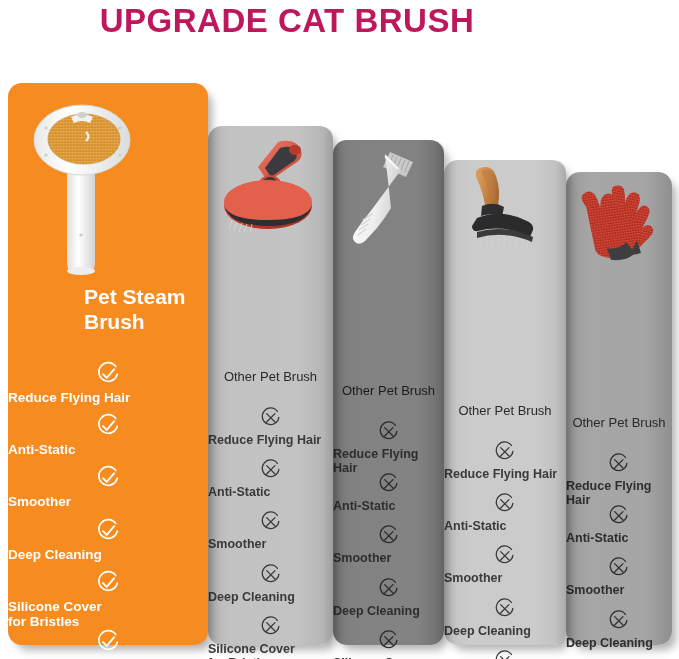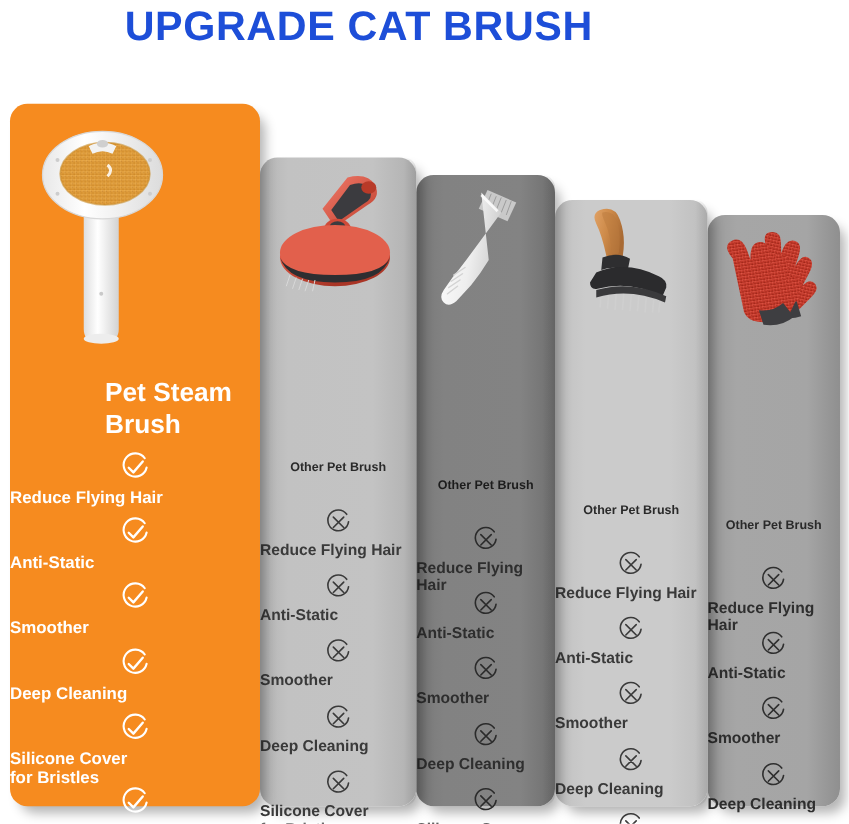--- a/index.html
+++ b/index.html
@@ -19,21 +19,21 @@
   
   .page-title {
     position: absolute;
     left: 0;
     top: 2px;
     width: 574px;
     text-align: center;
     font-size: 33px;
     font-weight: bold;
     letter-spacing: 0.5px;
-    color: #1d4ed8;
+    color: #be185d;
     font-family: "Liberation Sans", sans-serif;
     white-space: nowrap;
   }
 
   
   .card {
     position: absolute;
     border-radius: 14px;
     box-sizing: border-box;
   }
@@ -95,32 +95,31 @@
   .hero-name {
     position: absolute;
     left: 76px;
     top: 201px;
     width: 118px;
     color: #ffffff;
     font-size: 21px;
     font-weight: bold;
     line-height: 25px;
     font-family: "Liberation Sans", sans-serif;
-    margin-top: 18px;
   }
 
   
   .col-head {
     position: absolute;
     top: 243px;
     left: 0;
     width: 100%;
     text-align: center;
-    font-size: 10px;
-    font-weight: bold;
+    font-size: 13px;
+    font-weight: normal;
     color: #2a2a2a;
     font-family: "Liberation Sans", sans-serif;
     white-space: nowrap;
   }
   .card-3 .col-head { color: #1c1c1c; }
 
   
   .feature {
     position: absolute;
     left: 0;

